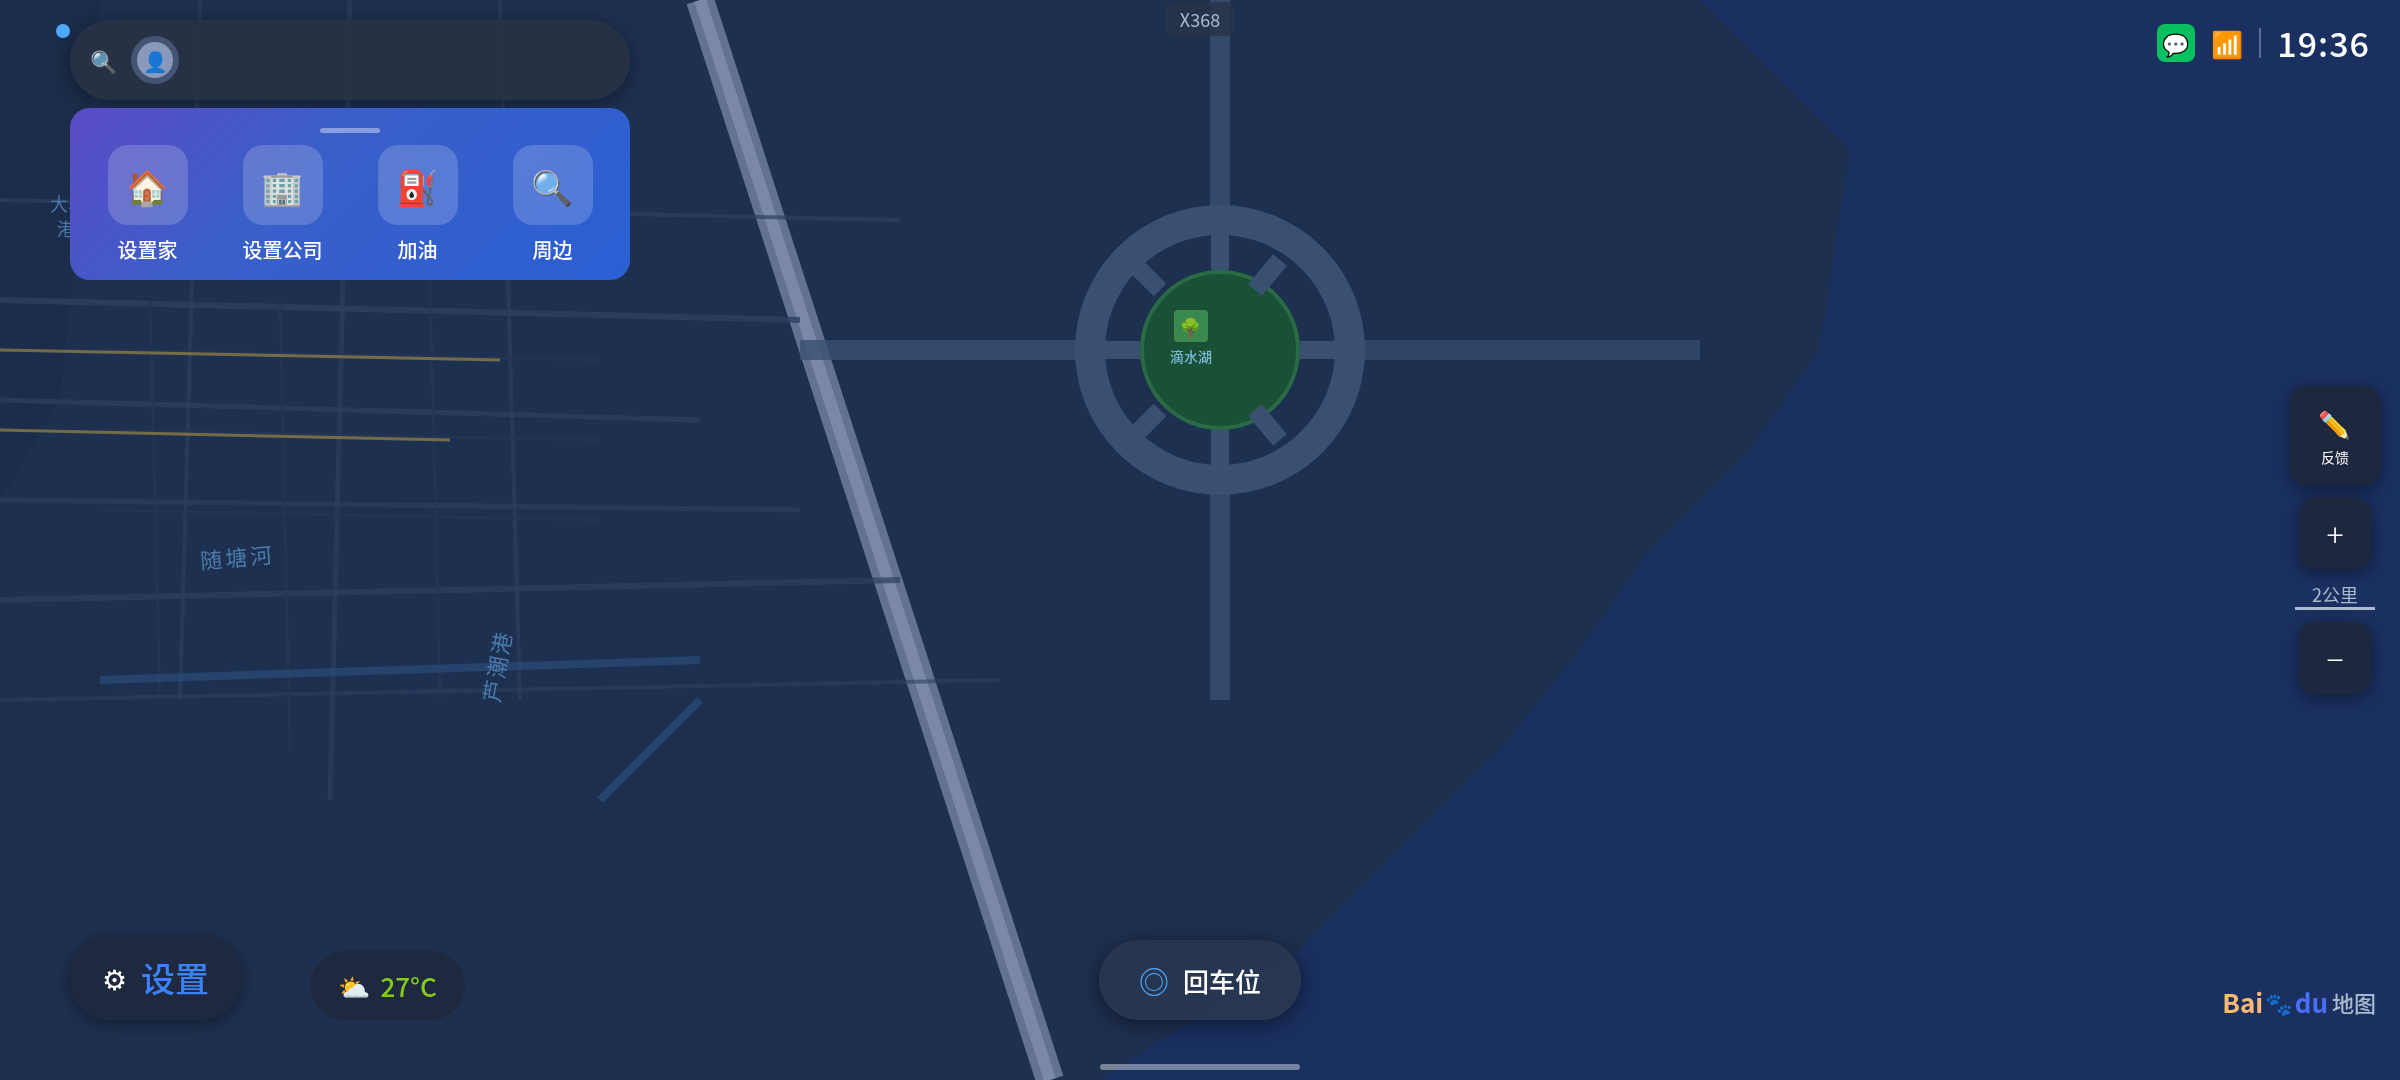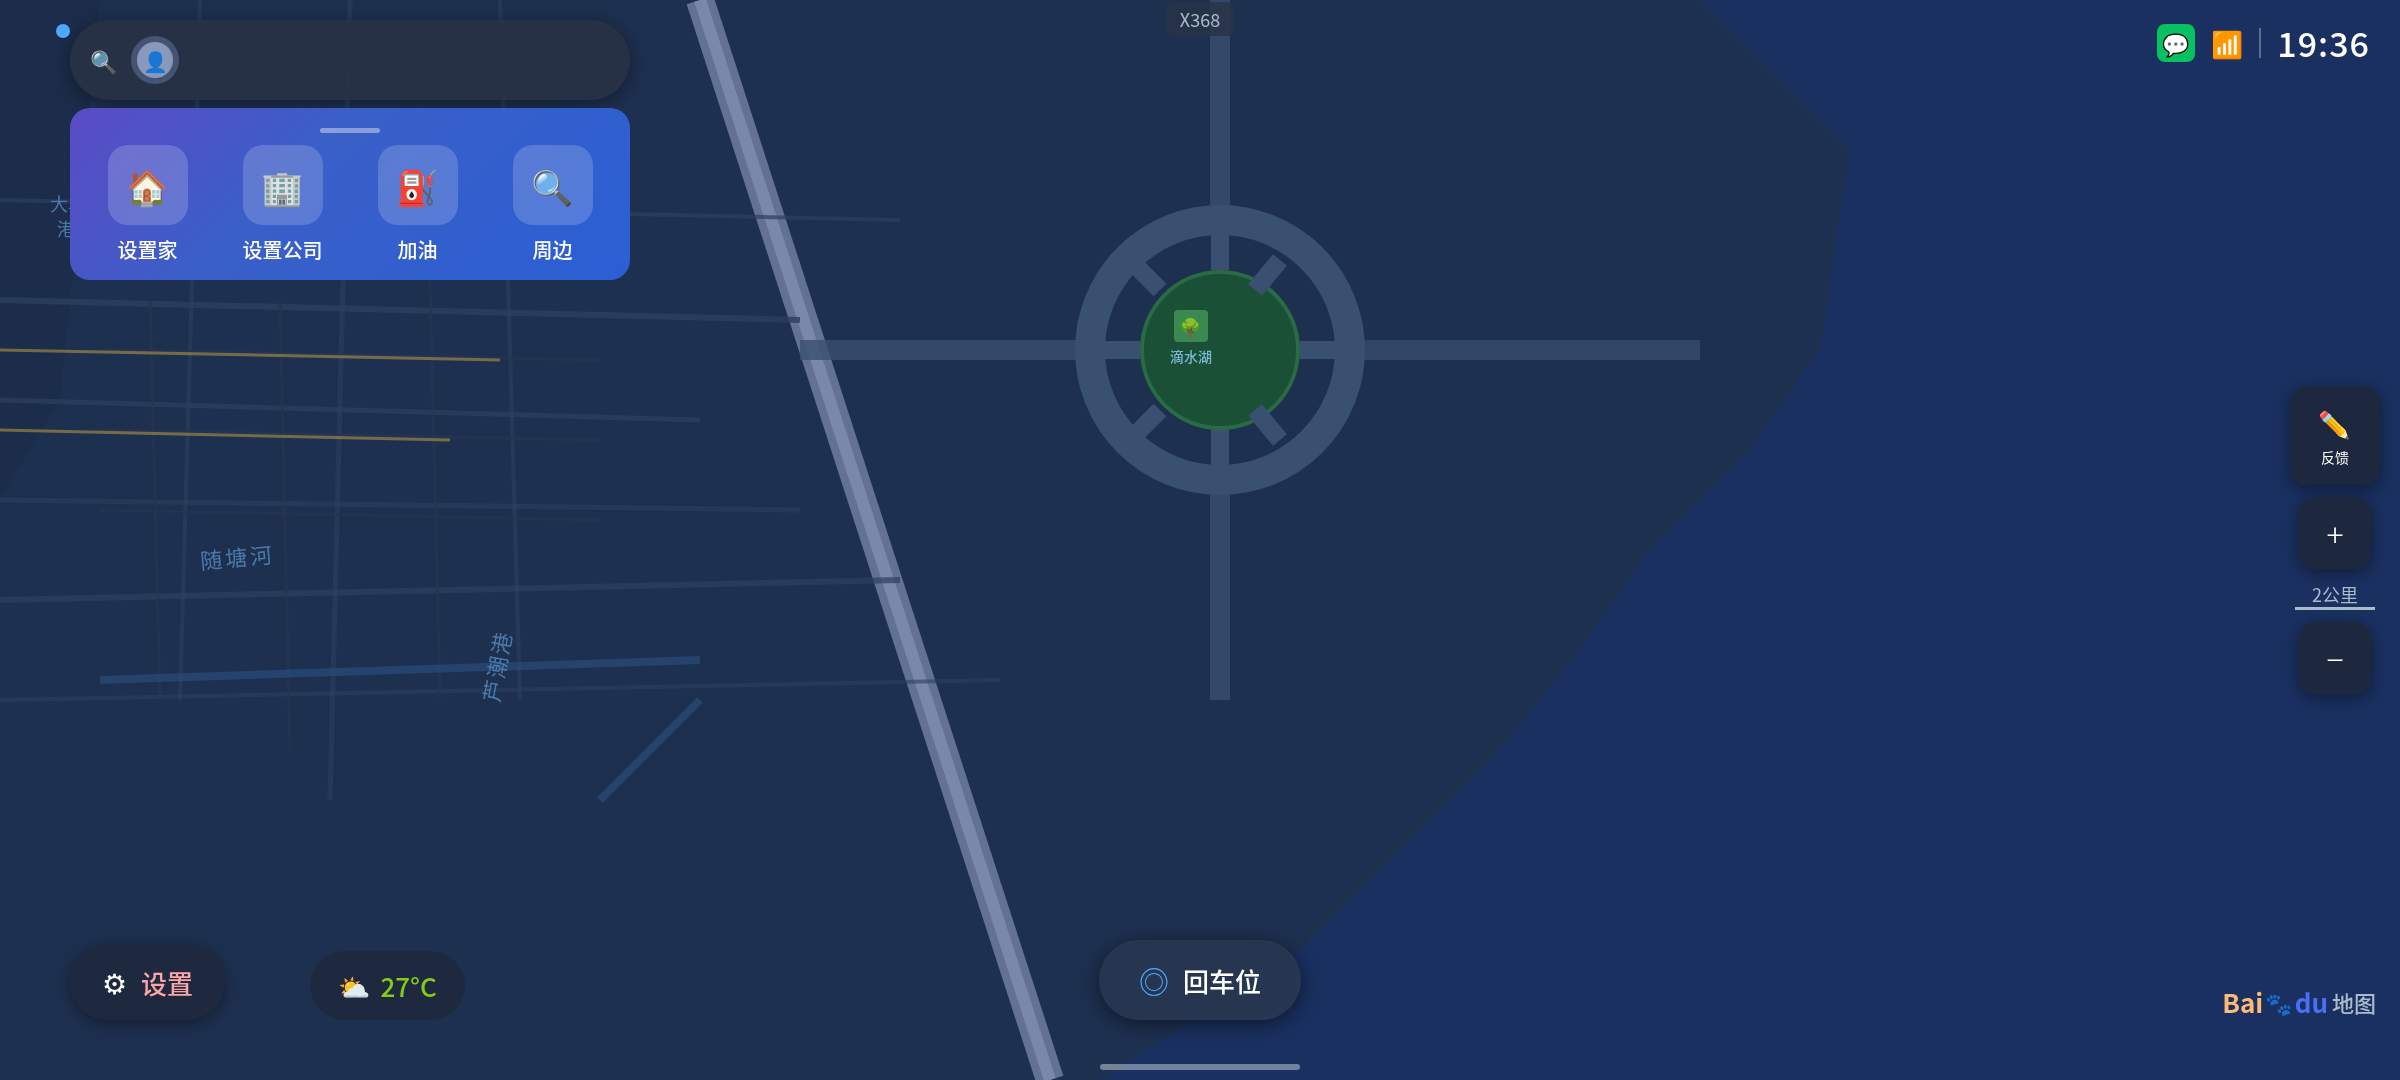--- a/index.html
+++ b/index.html
@@ -158,22 +158,22 @@
       cursor: pointer;
       box-shadow: 0 4px 16px rgba(0,0,0,0.4);
     }
 
     .settings-icon {
       color: #ffffff;
       font-size: 28px;
     }
 
     .settings-label {
-      color: #fca5a5;
-      font-size: 26px;
+      color: #3b82f6;
+      font-size: 34px;
       font-weight: 500;
     }
 
     
     #weather-widget {
       position: absolute;
       bottom: 60px;
       left: 310px;
       background: rgba(30,40,60,0.85);
       border-radius: 40px;

